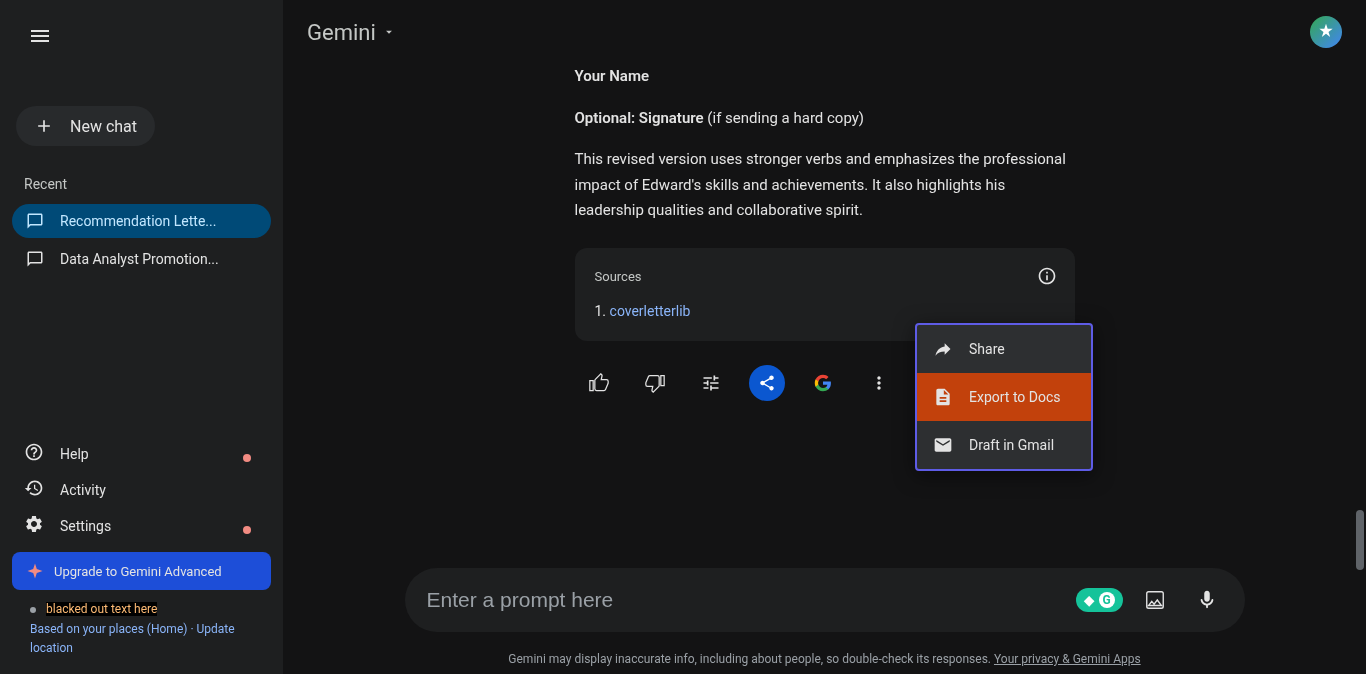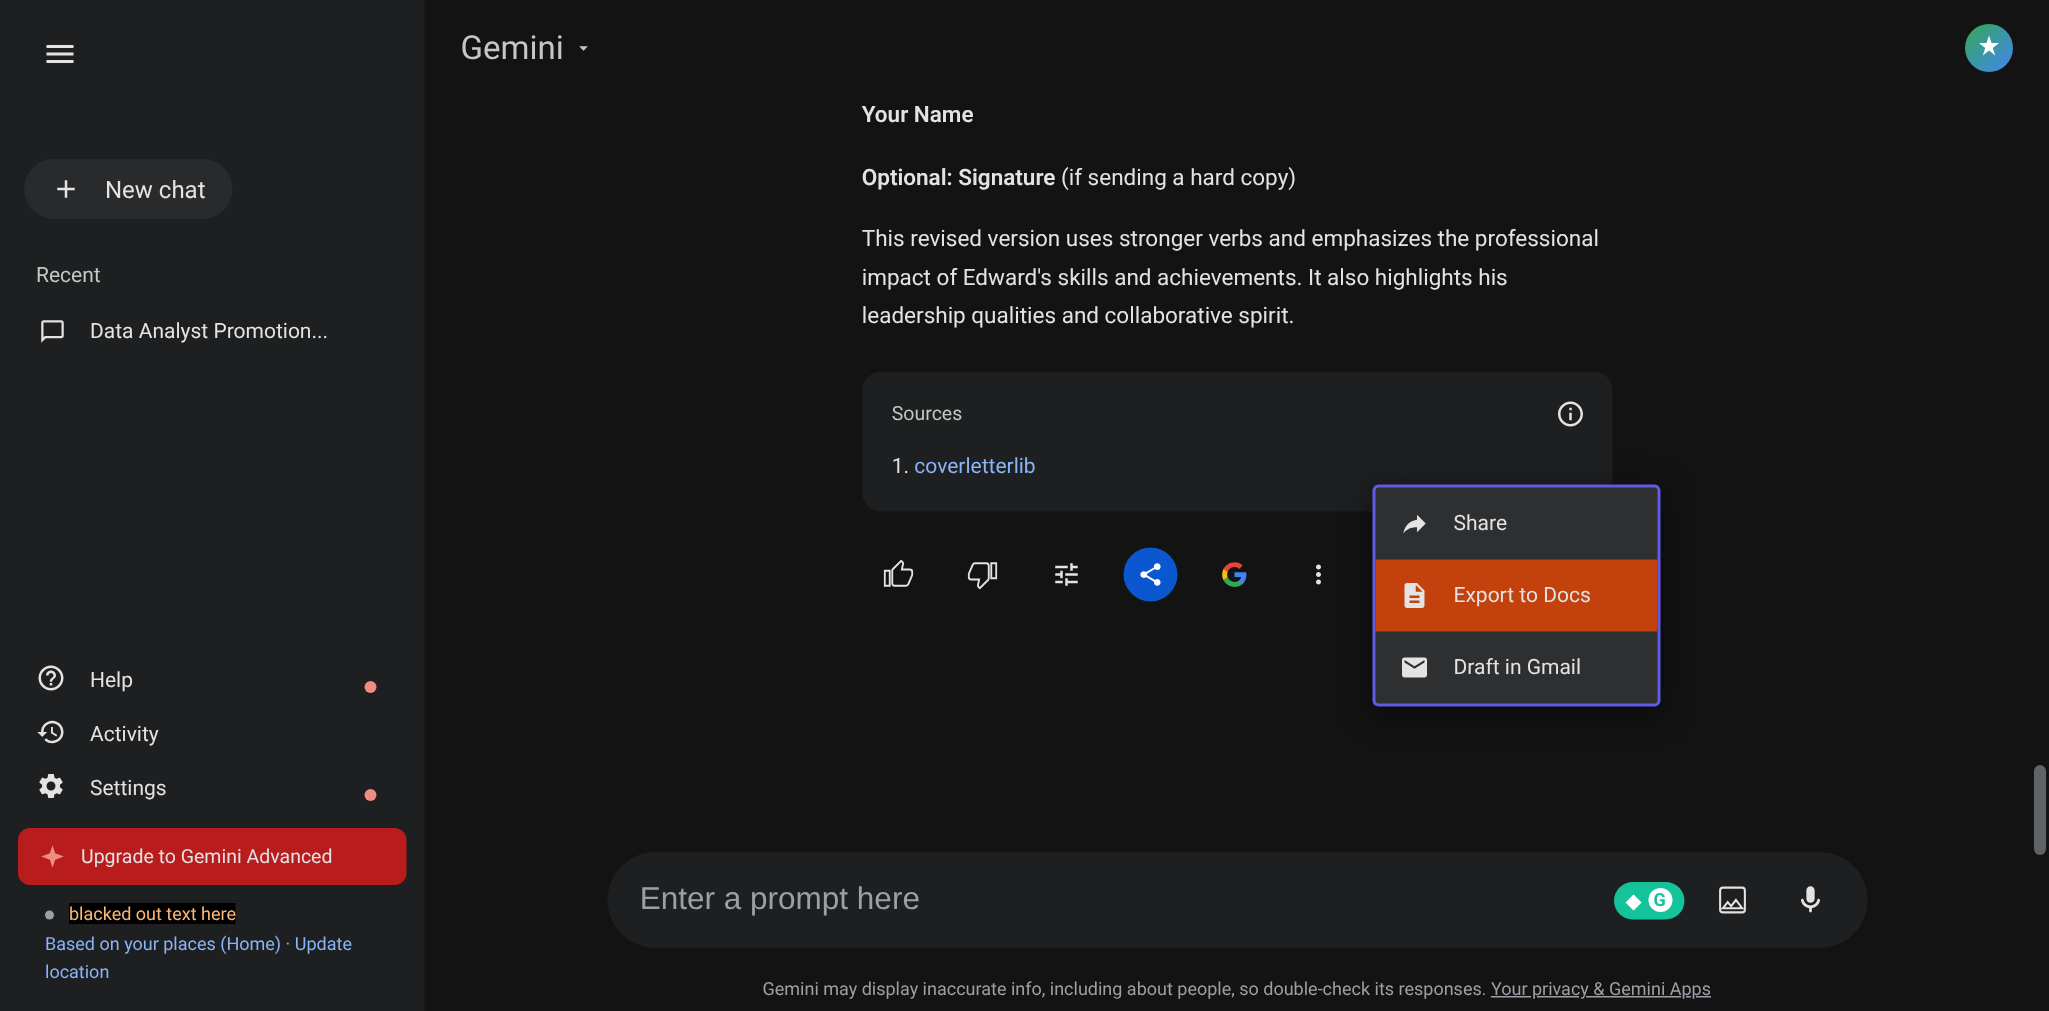--- a/index.html
+++ b/index.html
@@ -91,21 +91,21 @@
       right: 20px;
       width: 8px;
       height: 8px;
       background: #f28b82;
       border-radius: 50%;
     }
     .upgrade-btn {
       display: flex;
       align-items: center;
       gap: 10px;
-      background: #b91c1c;
+      background: #1d4ed8;
       border-radius: 8px;
       padding: 10px 14px;
       cursor: pointer;
       font-size: 13px;
       margin-top: 10px;
       margin-bottom: 10px;
     }
     .location-info {
       font-size: 12px;
       color: #8ab4f8;
@@ -212,21 +212,21 @@
     }
     .action-icon.active {
       background: #0b57d0;
     }
     .share-menu {
       position: absolute;
       background: #2d2f31;
       border: 2px solid #5e5ce6;
       border-radius: 4px;
       box-shadow: 0 4px 20px rgba(0,0,0,0.5);
-      width: 192px;
+      width: 178px;
       z-index: 100;
       left: 632px;
       top: 323px;
     }
     .share-menu-item {
       display: flex;
       align-items: center;
       gap: 16px;
       padding: 14px 16px;
       cursor: pointer;
@@ -317,20 +317,26 @@
           <path d="M3 18h18v-2H3v2zm0-5h18v-2H3v2zm0-7v2h18V6H3z"></path>
         </svg>
     </div>
     <div class="new-chat-btn">
       <svg width="20" height="20" viewBox="0 0 24 24">
           <path d="M19 13h-6v6h-2v-6H5v-2h6V5h2v6h6v2z"></path>
         </svg>
       <span>New chat</span>
     </div>
     <div class="section-label">Recent</div>
+    <div class="chat-item active">
+      <svg width="18" height="18" viewBox="0 0 24 24">
+          <path d="M20 2H4c-1.1 0-2 .9-2 2v18l4-4h14c1.1 0 2-.9 2-2V4c0-1.1-.9-2-2-2zm0 14H5.17L4 17.17V4h16v12z"></path>
+        </svg>
+      <span class="chat-item-text">Recommendation Lette...</span>
+    </div>
     <div class="chat-item">
       <svg width="18" height="18" viewBox="0 0 24 24">
           <path d="M20 2H4c-1.1 0-2 .9-2 2v18l4-4h14c1.1 0 2-.9 2-2V4c0-1.1-.9-2-2-2zm0 14H5.17L4 17.17V4h16v12z"></path>
         </svg>
       <span class="chat-item-text">Data Analyst Promotion...</span>
     </div>
     <div class="sidebar-spacer"></div>
     <div class="sidebar-link">
       <svg width="20" height="20" viewBox="0 0 24 24">
           <path d="M11 18h2v-2h-2v2zm1-16C6.48 2 2 6.48 2 12s4.48 10 10 10 10-4.48 10-10S17.52 2 12 2zm0 18c-4.41 0-8-3.59-8-8s3.59-8 8-8 8 3.59 8 8-3.59 8-8 8zm0-14c-2.21 0-4 1.79-4 4h2c0-1.1.9-2 2-2s2 .9 2 2c0 2-3 1.75-3 5h2c0-2.25 3-2.5 3-5 0-2.21-1.79-4-4-4z"></path>

